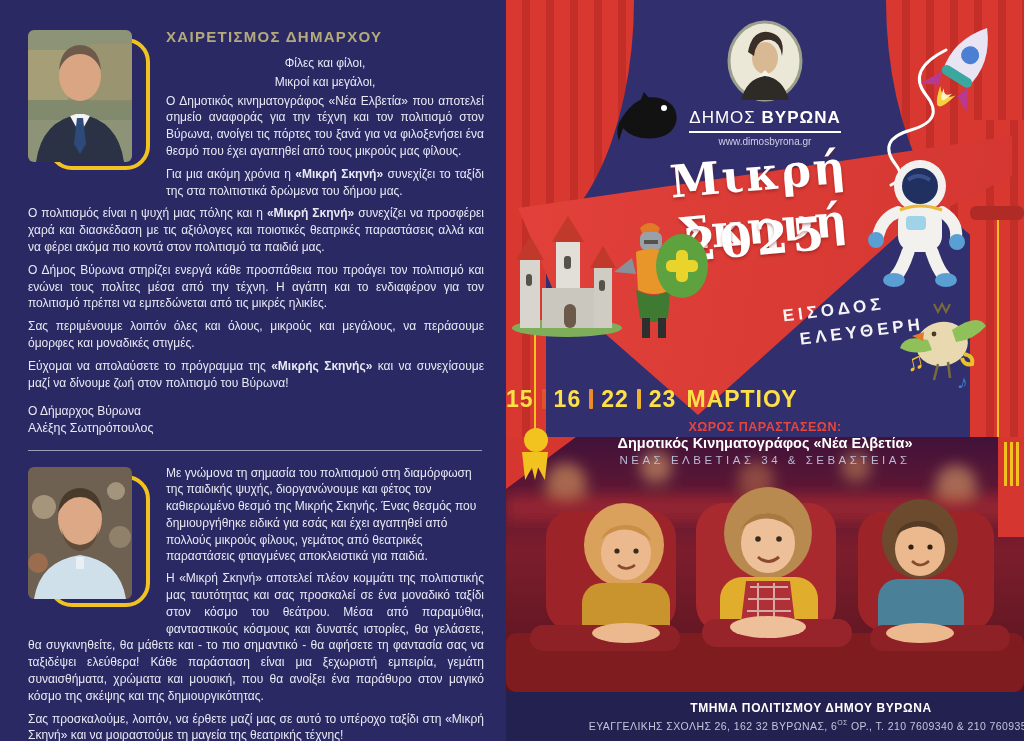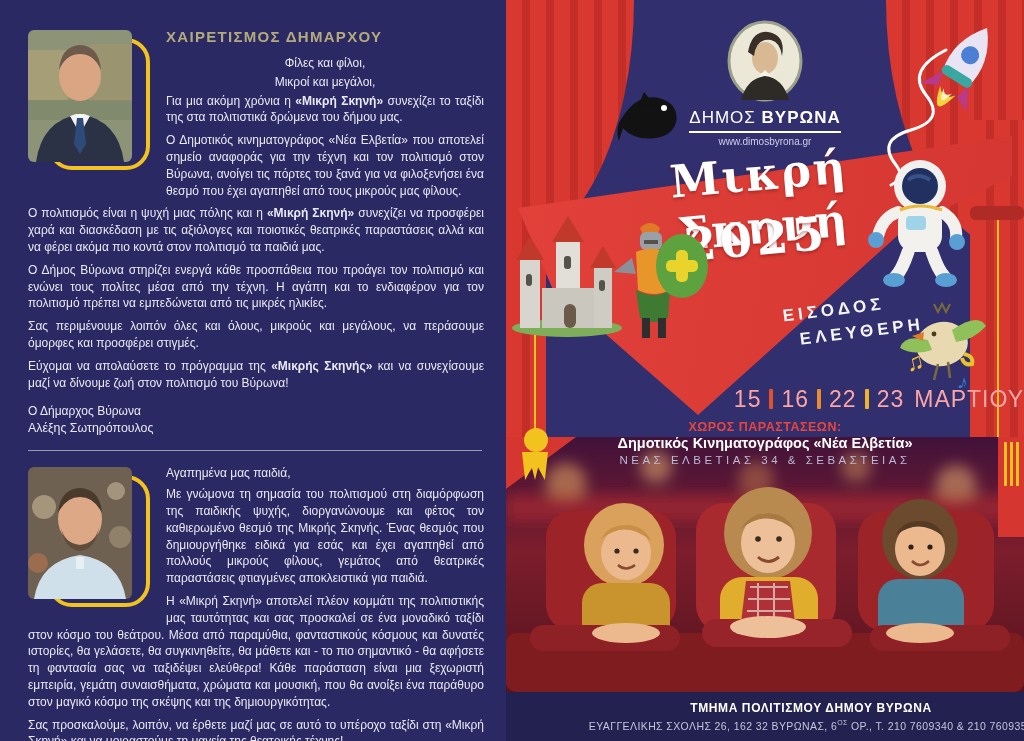--- a/index.html
+++ b/index.html
@@ -70,22 +70,22 @@
   .castle{left:2px;top:212px;z-index:4}
   .knight{left:96px;top:214px;z-index:5}
   .astronaut{left:356px;top:152px;z-index:6}
   .rocket{left:398px;top:14px;z-index:6}
   .string{left:300px;top:40px;z-index:5}
   .bird{left:388px;top:292px;z-index:5}
   .note{position:absolute;z-index:5;font-size:24px;line-height:1}
   .note.n1{left:400px;top:350px;color:#f2c22e;transform:rotate(-12deg)}
   .note.n2{left:452px;top:372px;color:#3a7fd4;transform:rotate(14deg);font-size:20px}
 
-  .dates{position:absolute;left:0;right:0;top:386px;text-align:right;color:#fca5a5;
-    font-weight:normal;font-size:23px;letter-spacing:1px;z-index:7}
+  .dates{position:absolute;left:0;right:0;top:386px;text-align:left;color:#fde047;
+    font-weight:bold;font-size:23px;letter-spacing:1px;z-index:7}
   .date-sep{display:inline-block;width:4px;height:20px;margin:0 8px;vertical-align:-2px;border-radius:1px}
   .dates .month{margin-left:10px}
 
   .venue{position:absolute;left:0;right:0;text-align:center;z-index:7}
   .venue-label{top:420px;color:var(--venue-red);font-size:12.5px;font-weight:bold;letter-spacing:.5px}
   .venue-name{top:435px;color:#fff;font-size:14.5px;font-weight:bold}
   .venue-address{top:454px;color:#b9bbd8;font-size:11.5px;letter-spacing:3.5px}
 
   .kids-photo{position:absolute;left:0;top:437px;width:518px;height:255px;z-index:6}
   .kids-photo svg{display:block;width:100%;height:100%}
@@ -122,25 +122,25 @@
             <path d="M8,132 Q14,90 52,84 Q90,90 96,132 Z" fill="#2c3246"></path>
             <path d="M42,86 L52,104 L62,86 L56,84 L48,84 Z" fill="#f4f4f4"></path>
             <path d="M49,88 h6 l3,26 -6,10 -6,-10 Z" fill="#2e4a7a"></path>
           </svg>
         </div>
       </div>
       <h2 class="greeting">ΧΑΙΡΕΤΙΣΜΟΣ ΔΗΜΑΡΧΟΥ</h2>
       <div class="paras mayor-paras">
           <p><span>Φίλες και φίλοι,</span></p>
           <p><span>Μικροί και μεγάλοι,</span></p>
+          <p><span>Ο Δημοτικός κινηματογράφος «Νέα Ελβετία» που αποτελεί σημείο αναφοράς για την τέχνη και τον πολιτισμό στον Βύρωνα, ανοίγει τις πόρτες του ξανά για να φιλοξενήσει ένα θεσμό που έχει αγαπηθεί από τους μικρούς μας φίλους.</span></p>
           <p><span>Για μια ακόμη χρόνια η </span><span class="b">«Μικρή Σκηνή»</span><span> συνεχίζει το ταξίδι της στα πολιτιστικά δρώμενα του δήμου μας.</span></p>
-          <p><span>Ο Δημοτικός κινηματογράφος «Νέα Ελβετία» που αποτελεί σημείο αναφοράς για την τέχνη και τον πολιτισμό στον Βύρωνα, ανοίγει τις πόρτες του ξανά για να φιλοξενήσει ένα θεσμό που έχει αγαπηθεί από τους μικρούς μας φίλους.</span></p>
           <p><span>Ο πολιτισμός είναι η ψυχή μιας πόλης και η </span><span class="b">«Μικρή Σκηνή»</span><span> συνεχίζει να προσφέρει χαρά και διασκέδαση με τις αξιόλογες και ποιοτικές θεατρικές παραστάσεις αλλά και να φέρει ακόμα πιο κοντά στον πολιτισμό τα παιδιά μας.</span></p>
           <p><span>Ο Δήμος Βύρωνα στηρίζει ενεργά κάθε προσπάθεια που προάγει τον πολιτισμό και ενώνει τους πολίτες μέσα από την τέχνη. Η αγάπη και το ενδιαφέρον για τον πολιτισμό πρέπει να εμπεδώνεται από τις μικρές ηλικίες.</span></p>
-          <p><span>Σας περιμένουμε λοιπόν όλες και όλους, μικρούς και μεγάλους, να περάσουμε όμορφες και προσφέρει στιγμές.</span></p>
+          <p><span>Σας περιμένουμε λοιπόν όλες και όλους, μικρούς και μεγάλους, να περάσουμε όμορφες και μοναδικές στιγμές.</span></p>
           <p><span>Εύχομαι να απολαύσετε το πρόγραμμα της </span><span class="b">«Μικρής Σκηνής»</span><span> και να συνεχίσουμε μαζί να δίνουμε ζωή στον πολιτισμό του Βύρωνα!</span></p>
         </div>
       <div class="sig">
         <div class="role">Ο Δήμαρχος Βύρωνα</div>
         <div class="name">Αλέξης Σωτηρόπουλος</div>
       </div>
     </div>
 
     <hr class="divider">
 
@@ -156,21 +156,20 @@
             <circle cx="10" cy="96" r="10" fill="#c87a4a" opacity=".5"></circle>
             <ellipse cx="52" cy="52" rx="22" ry="26" fill="#dca886"></ellipse>
             <path d="M30,46 Q32,22 52,21 Q72,22 74,46 Q66,30 52,30 Q38,30 30,46 Z" fill="#4a3a2c"></path>
             <path d="M33,60 Q36,82 52,84 Q68,82 71,60 Q68,76 52,78 Q36,76 33,60 Z" fill="#5d4936" opacity=".85"></path>
             <path d="M6,132 Q12,94 52,88 Q92,94 98,132 Z" fill="#cfe0ea"></path>
             <path d="M48,90 h8 v12 h-8 z" fill="#e8f0f5"></path>
           </svg>
         </div>
       </div>
       <div class="paras deputy-paras">
-          <p><span>Αγαπημένα μας παιδιά,</span></p>
           <p><span>Με γνώμονα τη σημασία του πολιτισμού στη διαμόρφωση της παιδικής ψυχής, διοργανώνουμε και φέτος τον καθιερωμένο θεσμό της Μικρής Σκηνής. Ένας θεσμός που δημιουργήθηκε ειδικά για εσάς και έχει αγαπηθεί από πολλούς μικρούς φίλους, γεμάτος από θεατρικές παραστάσεις φτιαγμένες αποκλειστικά για παιδιά.</span></p>
           <p><span>Η «Μικρή Σκηνή» αποτελεί πλέον κομμάτι της πολιτιστικής μας ταυτότητας και σας προσκαλεί σε ένα μοναδικό ταξίδι στον κόσμο του θεάτρου. Μέσα από παραμύθια, φανταστικούς κόσμους και δυνατές ιστορίες, θα γελάσετε, θα συγκινηθείτε, θα μάθετε και - το πιο σημαντικό - θα αφήσετε τη φαντασία σας να ταξιδέψει ελεύθερα! Κάθε παράσταση είναι μια ξεχωριστή εμπειρία, γεμάτη συναισθήματα, χρώματα και μουσική, που θα ανοίξει ένα παράθυρο στον μαγικό κόσμο της σκέψης και της δημιουργικότητας.</span></p>
           <p><span>Σας προσκαλούμε, λοιπόν, να έρθετε μαζί μας σε αυτό το υπέροχο ταξίδι στη «Μικρή Σκηνή» και να μοιραστούμε τη μαγεία της θεατρικής τέχνης!</span></p>
         </div>
 
     </div>
   </section>
 
   <section class="right-panel">
 

